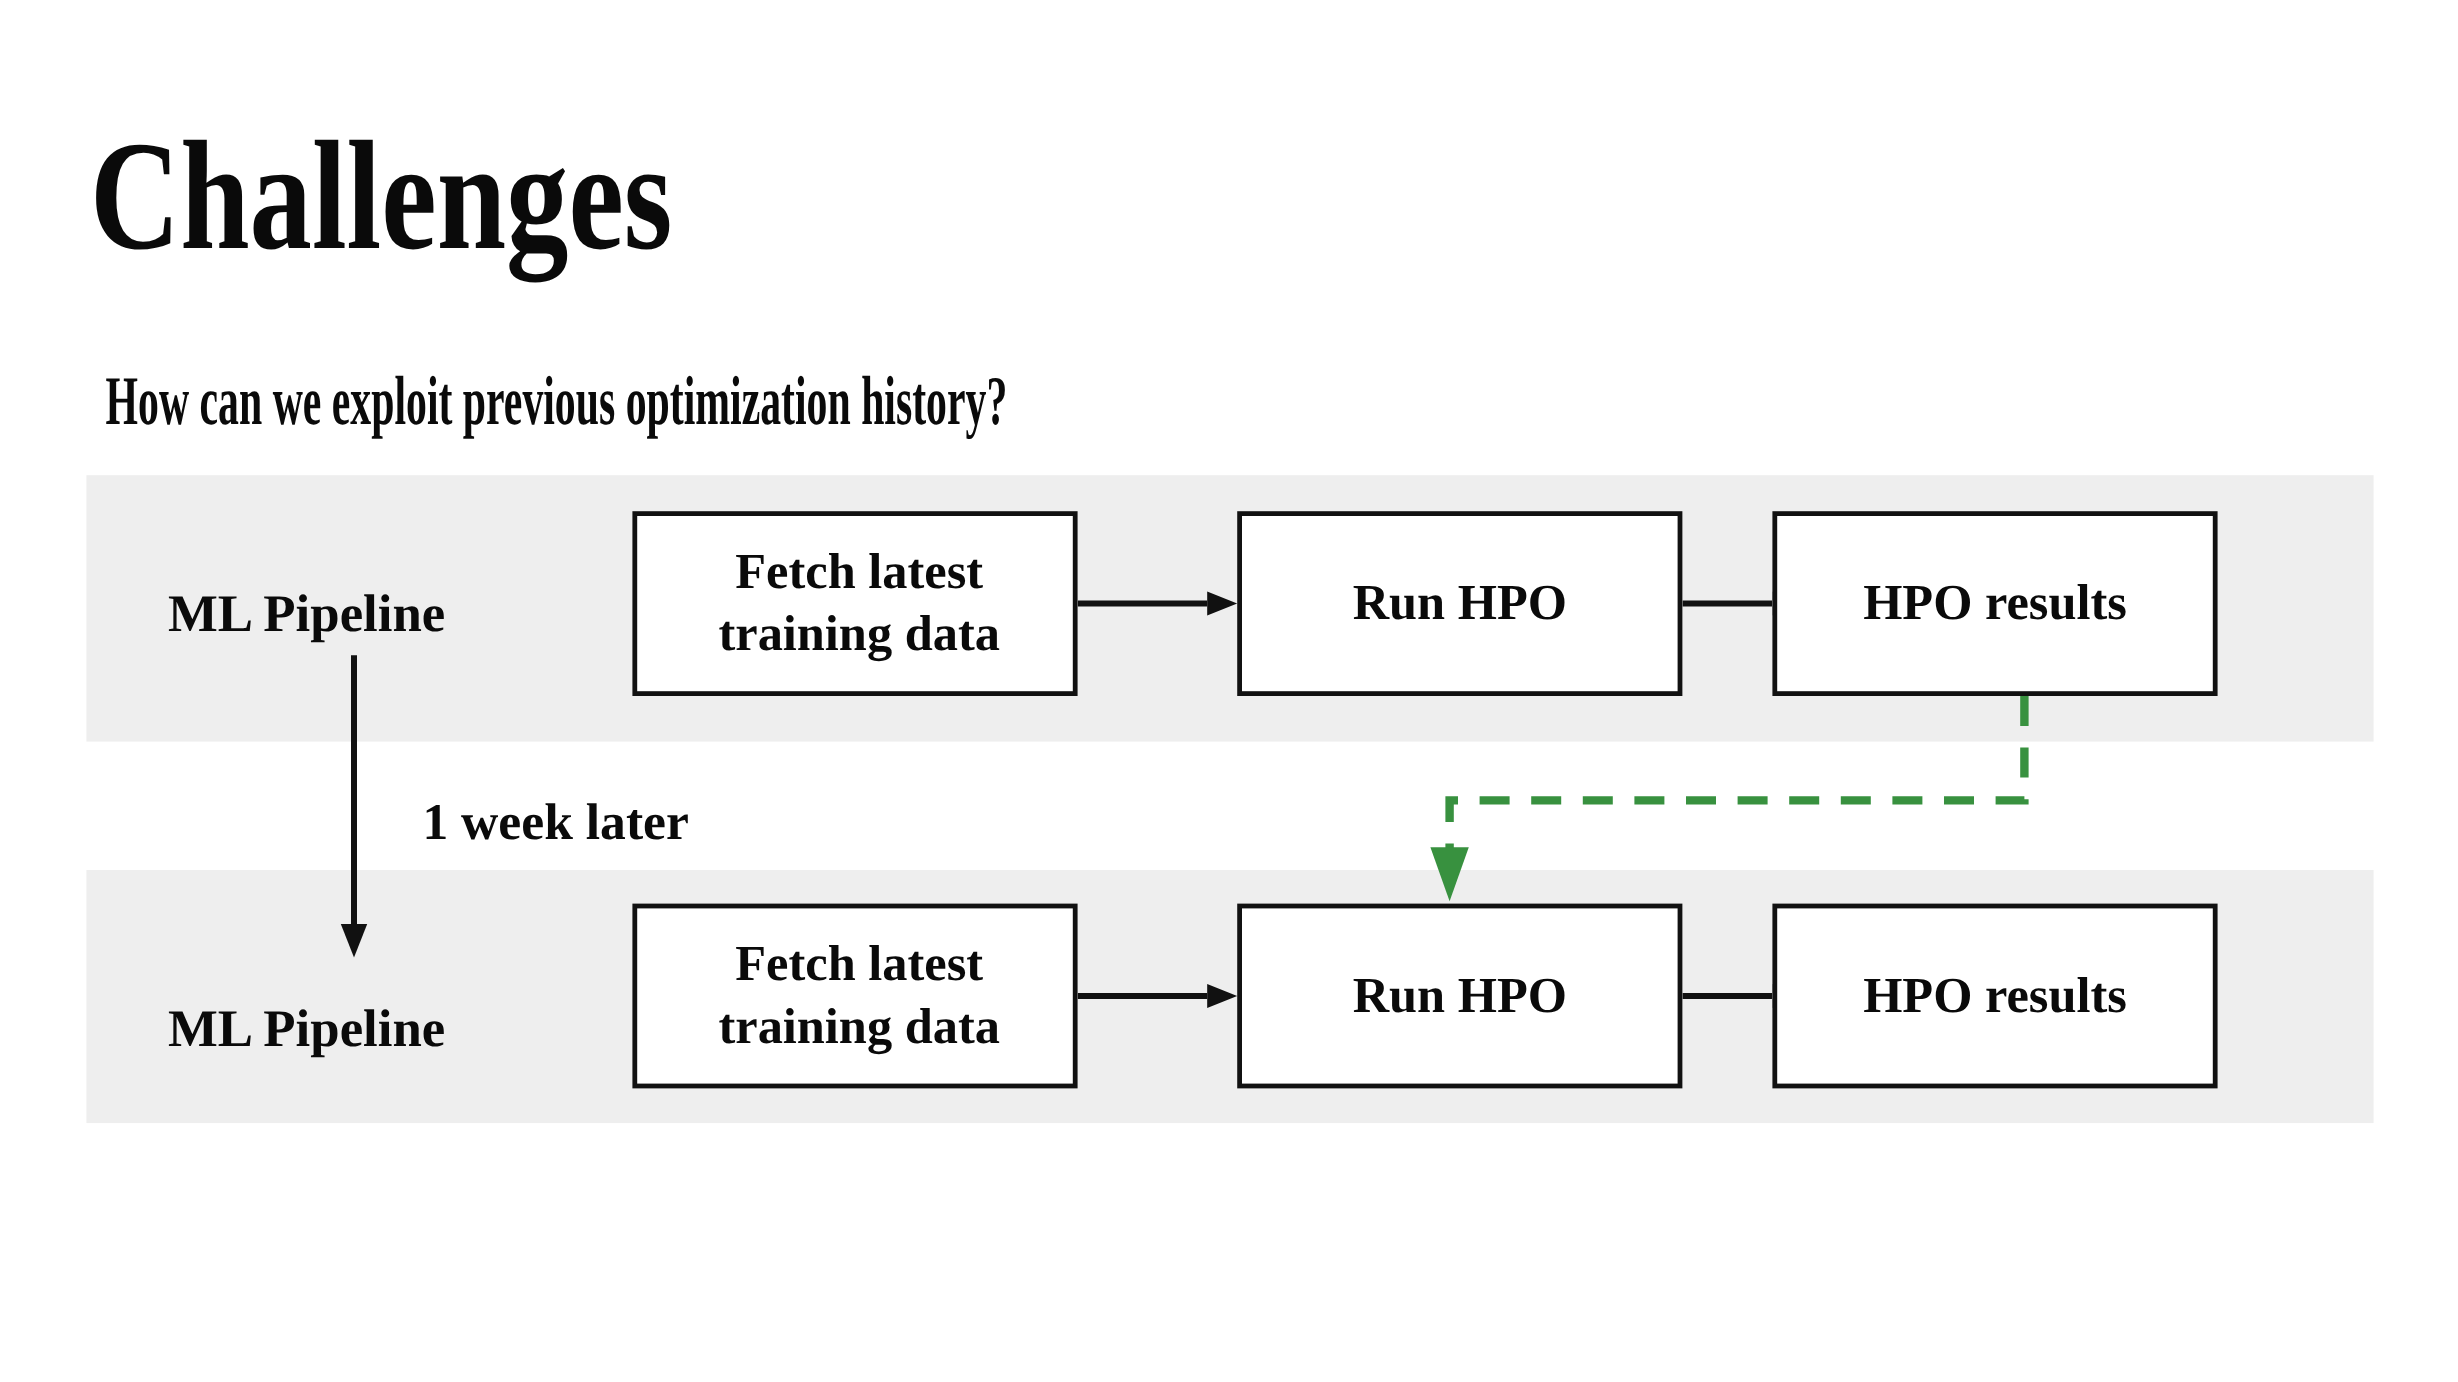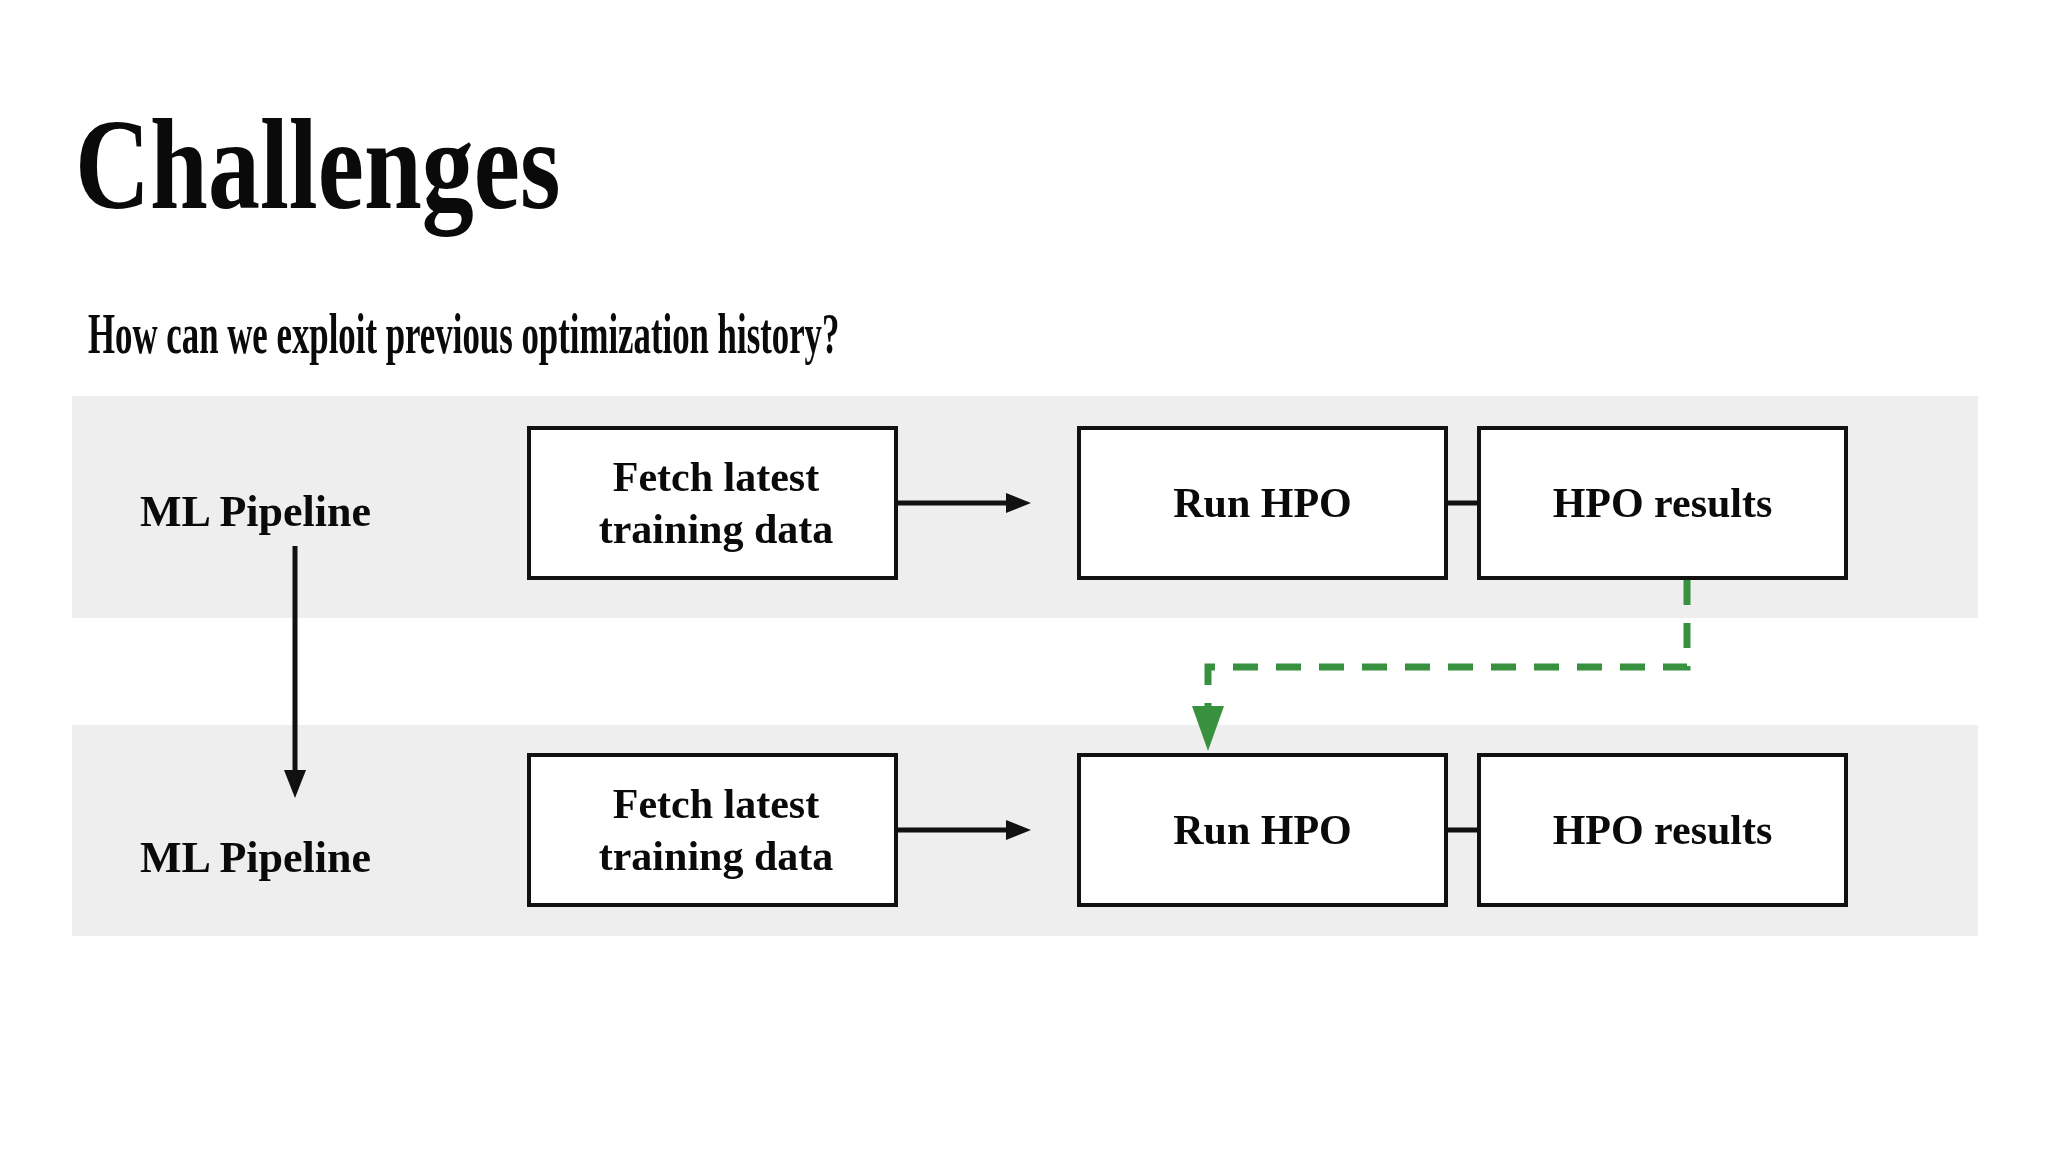--- a/index.html
+++ b/index.html
@@ -85,21 +85,21 @@
     font-size: 42px;
     font-weight: bold;
     line-height: 1.25;
     padding: 0 28px;
     z-index: 2;
     color: #0a0a0a;
   }
   .node.r1 { top: 426px; }
   .node.r2 { top: 753px; }
   .node.c1 { left: 527px; padding-left: 35px; }
-  .node.c2 { left: 1077px; }
+  .node.c2 { left: 1031px; }
   .node.c3 { left: 1477px; }
 
   
   .pipeline-label {
     position: absolute;
     left: 140px;
     width: 320px;
     height: 48px;
     line-height: 48px;
     text-align: left;
@@ -178,20 +178,21 @@
       <path d="M 1687 580 L 1687 667 L 1208 667 L 1208 708" fill="none" stroke="#38913f" stroke-width="7" stroke-dasharray="25 18" style="stroke: rgb(56, 145, 63);"></path>
       <polygon points="1192,706 1224,706 1208,751" fill="#38913f" style="fill: rgb(56, 145, 63);"></polygon>
     </g>
   </svg>
 
   <div class="pipeline-label row1">ML Pipeline</div>
   <div class="node r1 c1">Fetch latest training data</div>
   <div class="node r1 c2">Run HPO</div>
   <div class="node r1 c3">HPO results</div>
 
+  <div class="time-gap">1 week later</div>
 
   <div class="pipeline-label row2">ML Pipeline</div>
   <div class="node r2 c1">Fetch latest training data</div>
   <div class="node r2 c2">Run HPO</div>
   <div class="node r2 c3">HPO results</div>
 
   <div class="page-number">23</div>
 
 </div>
 

